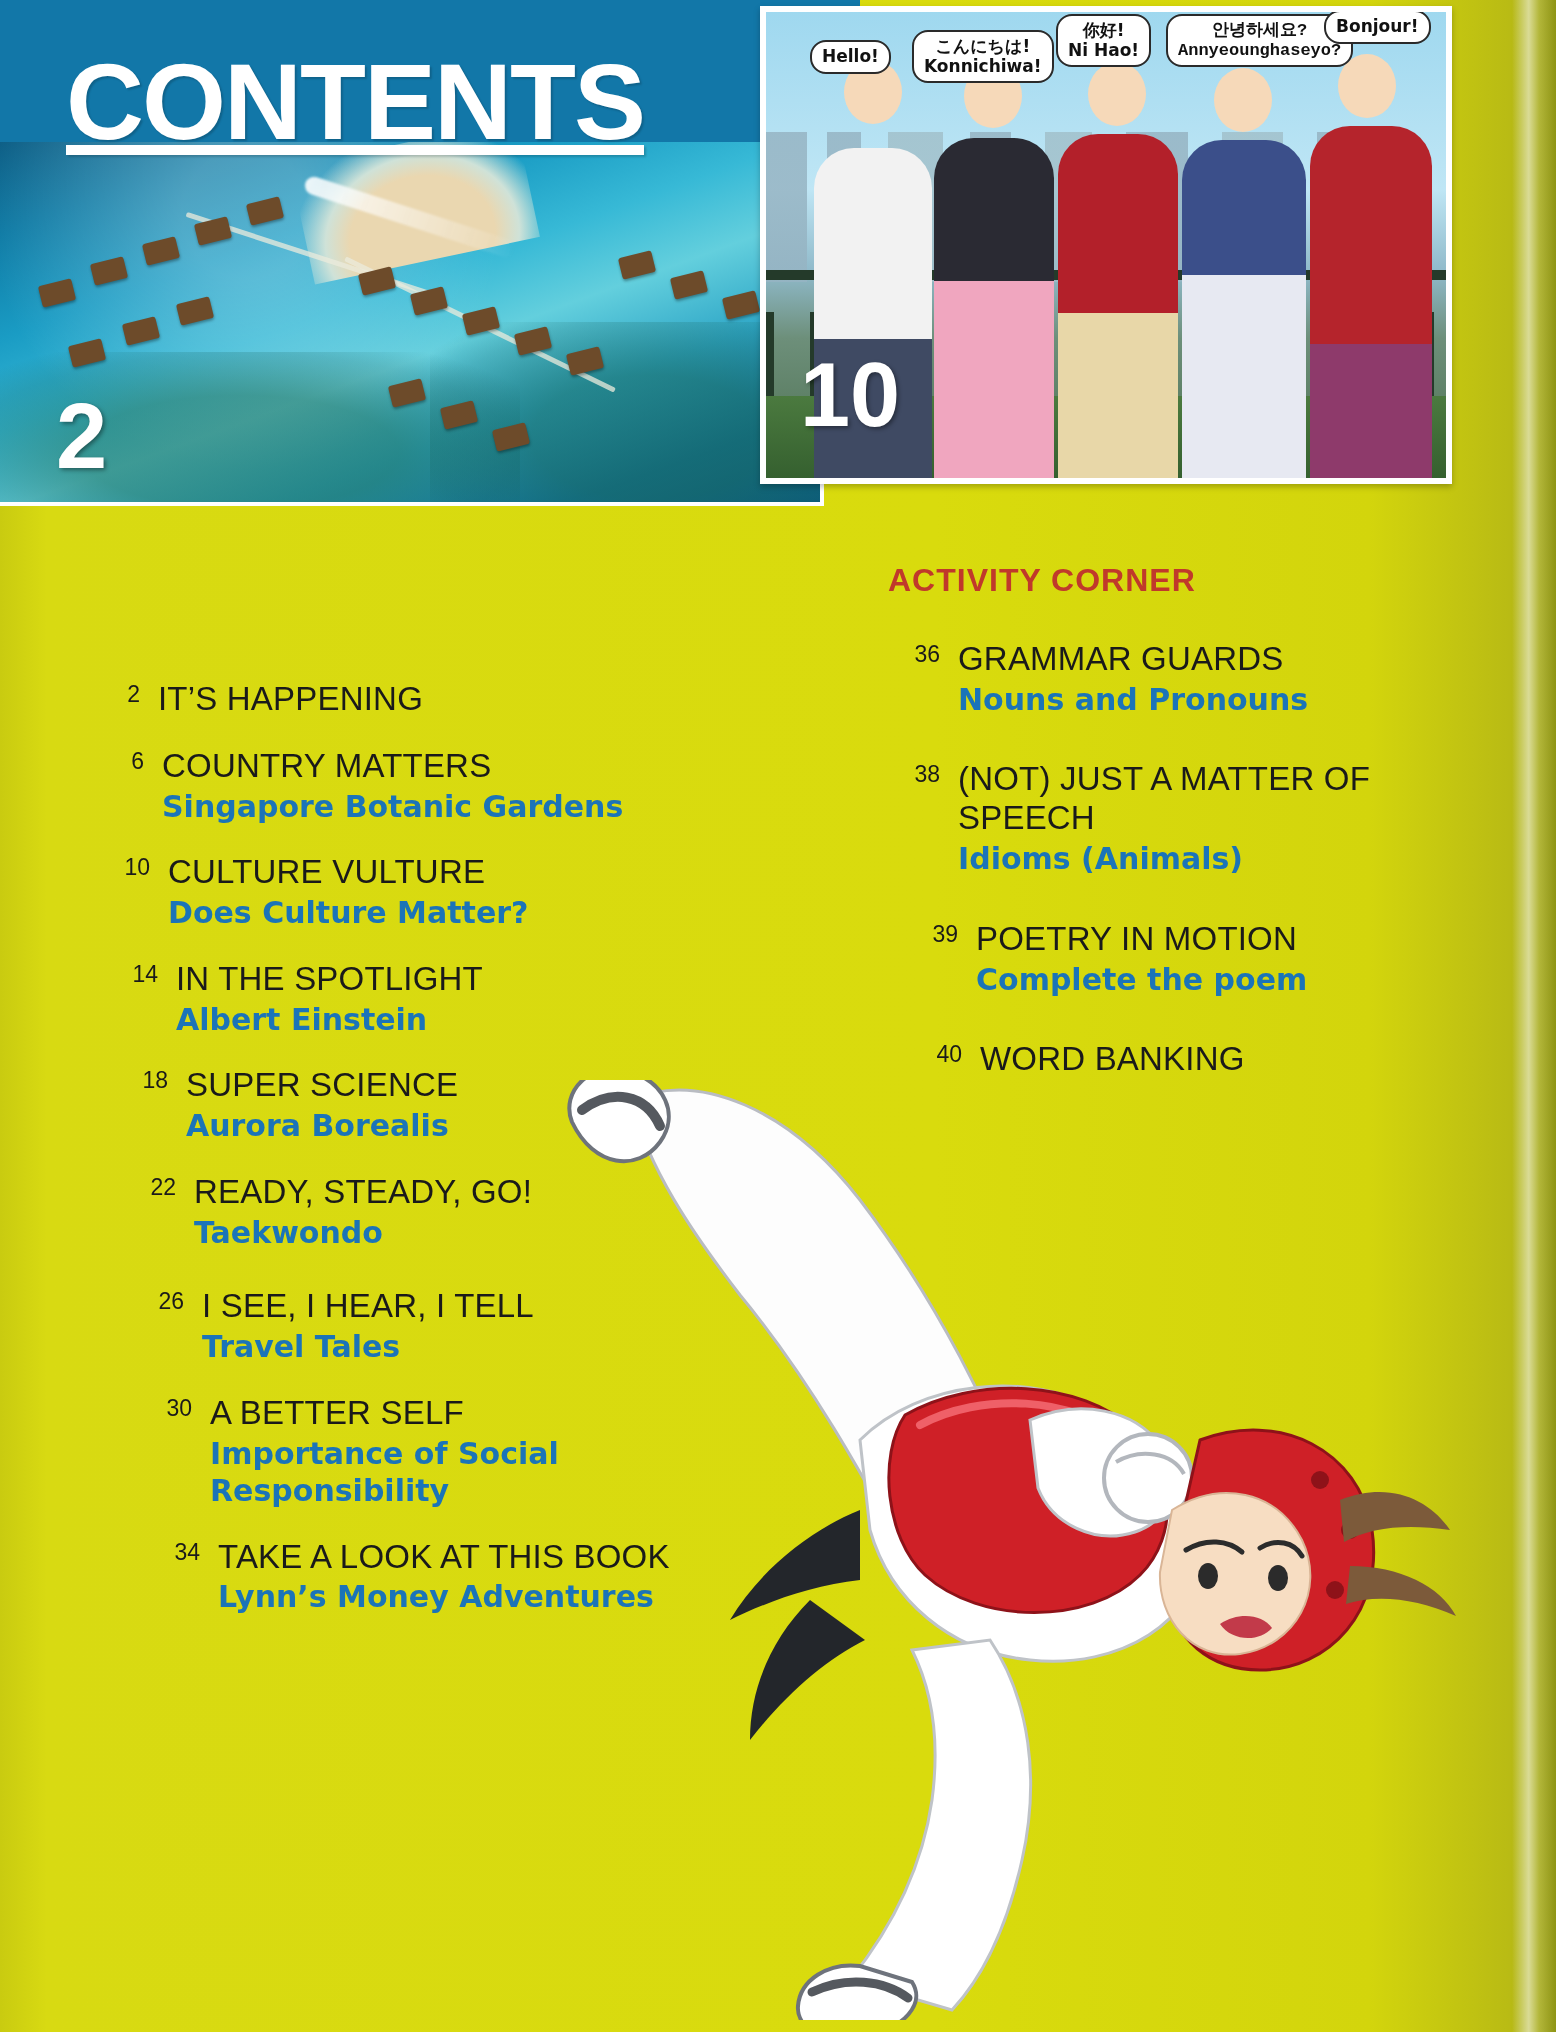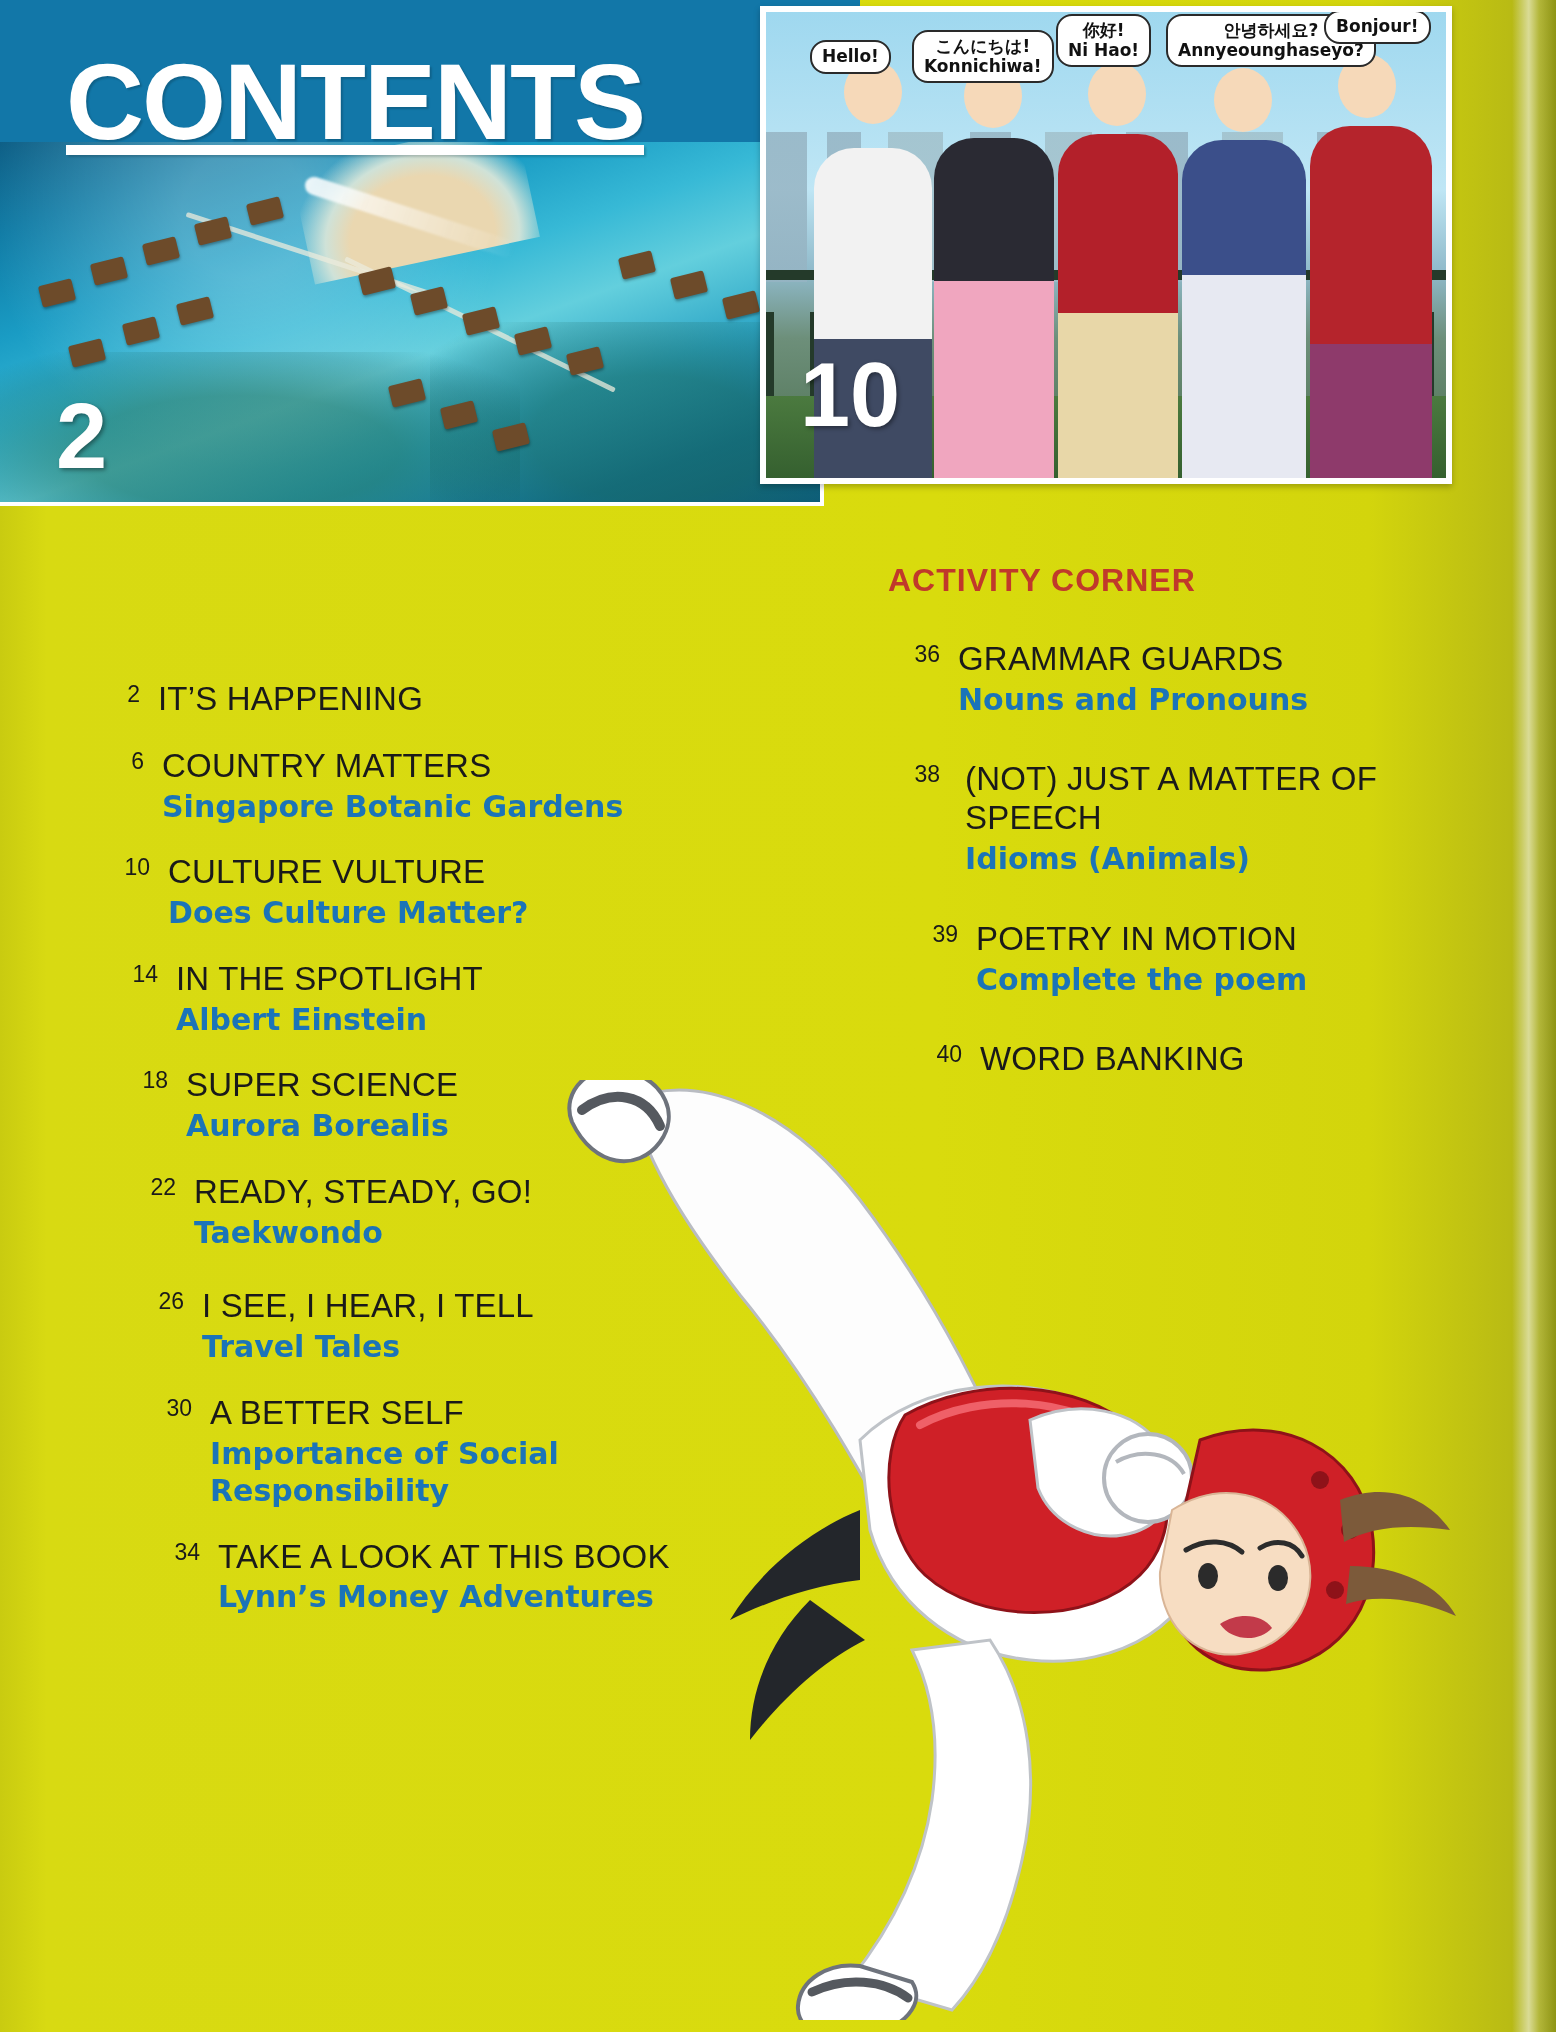--- a/index.html
+++ b/index.html
@@ -285,21 +285,21 @@
     <div style="position:absolute; left:198px; top:52px; width:58px; height:64px; border-radius:50%; background:#f6d9b9;"></div>
     <div style="position:absolute; left:322px; top:50px; width:58px; height:64px; border-radius:50%; background:#f6d9b9;"></div>
     <div style="position:absolute; left:448px; top:56px; width:58px; height:64px; border-radius:50%; background:#f6d9b9;"></div>
     <div style="position:absolute; left:572px; top:42px; width:58px; height:64px; border-radius:50%; background:#f6d9b9;"></div>
 
     <div class="bubble" style="left:44px;  top:28px;">Hello!</div>
     <div class="bubble" style="left:146px; top:18px;">こんにちは!
 Konnichiwa!</div>
     <div class="bubble" style="left:290px; top:2px;">你好!
 Ni Hao!</div>
-    <div class="bubble" style="left:400px; top:2px;">안녕하세요?
+    <div class="bubble" style="left:400px; top:2px;font-family:Liberation Mono, monospace;">안녕하세요?
 Annyeounghaseyo?</div>
     <div class="bubble" style="left:558px; top:-2px;">Bonjour!</div>
   </div>
   <div class="page-num-big num-10">10</div>
 
   <div class="activity-corner">ACTIVITY CORNER</div>
 
   <div class="col-left">
 
     <div class="toc-entry" style="margin-left:0px;">
@@ -378,21 +378,21 @@
   <div class="col-right">
 
     <div class="toc-entry" style="margin-bottom:42px;">
       <div class="toc-num">36</div>
       <div class="toc-text">
         <div class="toc-title">GRAMMAR GUARDS</div>
         <div class="toc-sub">Nouns and Pronouns</div>
       </div>
     </div>
 
-    <div class="toc-entry" style="margin-bottom:42px;gap:7px;">
+    <div class="toc-entry" style="margin-bottom:42px;">
       <div class="toc-num">38</div>
       <div class="toc-text">
         <div class="toc-title">(NOT) JUST A MATTER OF SPEECH</div>
         <div class="toc-sub">Idioms (Animals)</div>
       </div>
     </div>
 
     <div class="toc-entry" style="margin-bottom:42px; margin-left:18px;">
       <div class="toc-num">39</div>
       <div class="toc-text">

